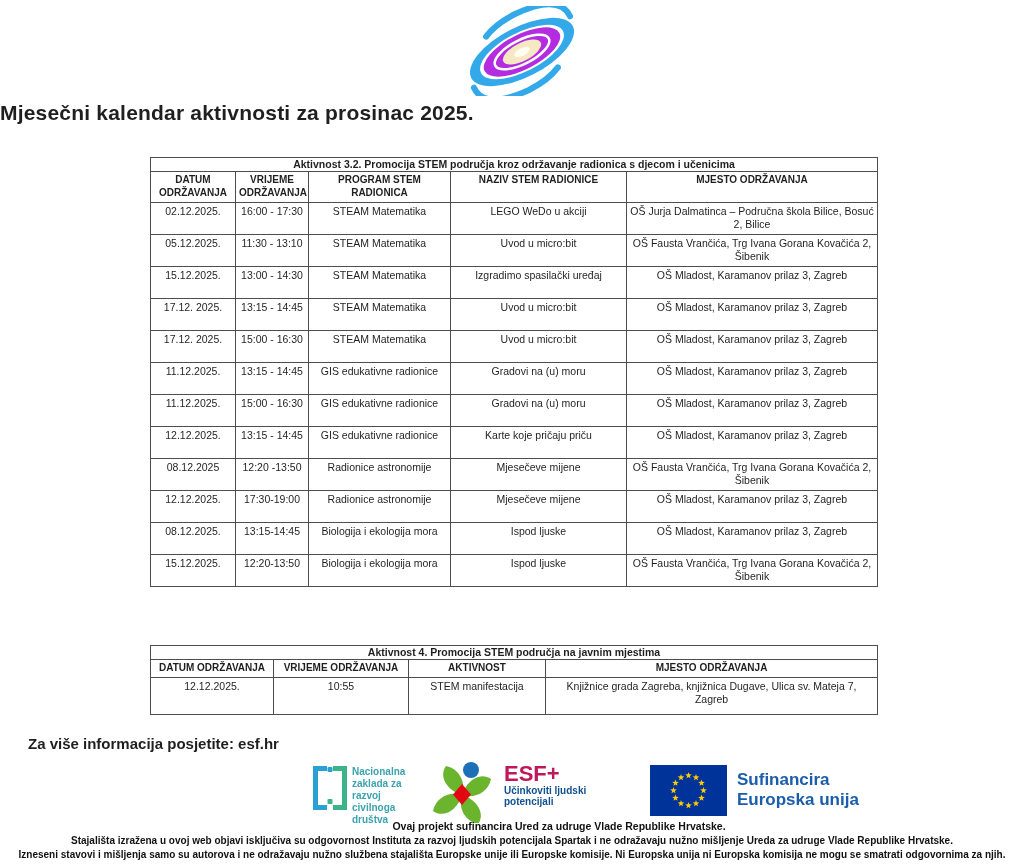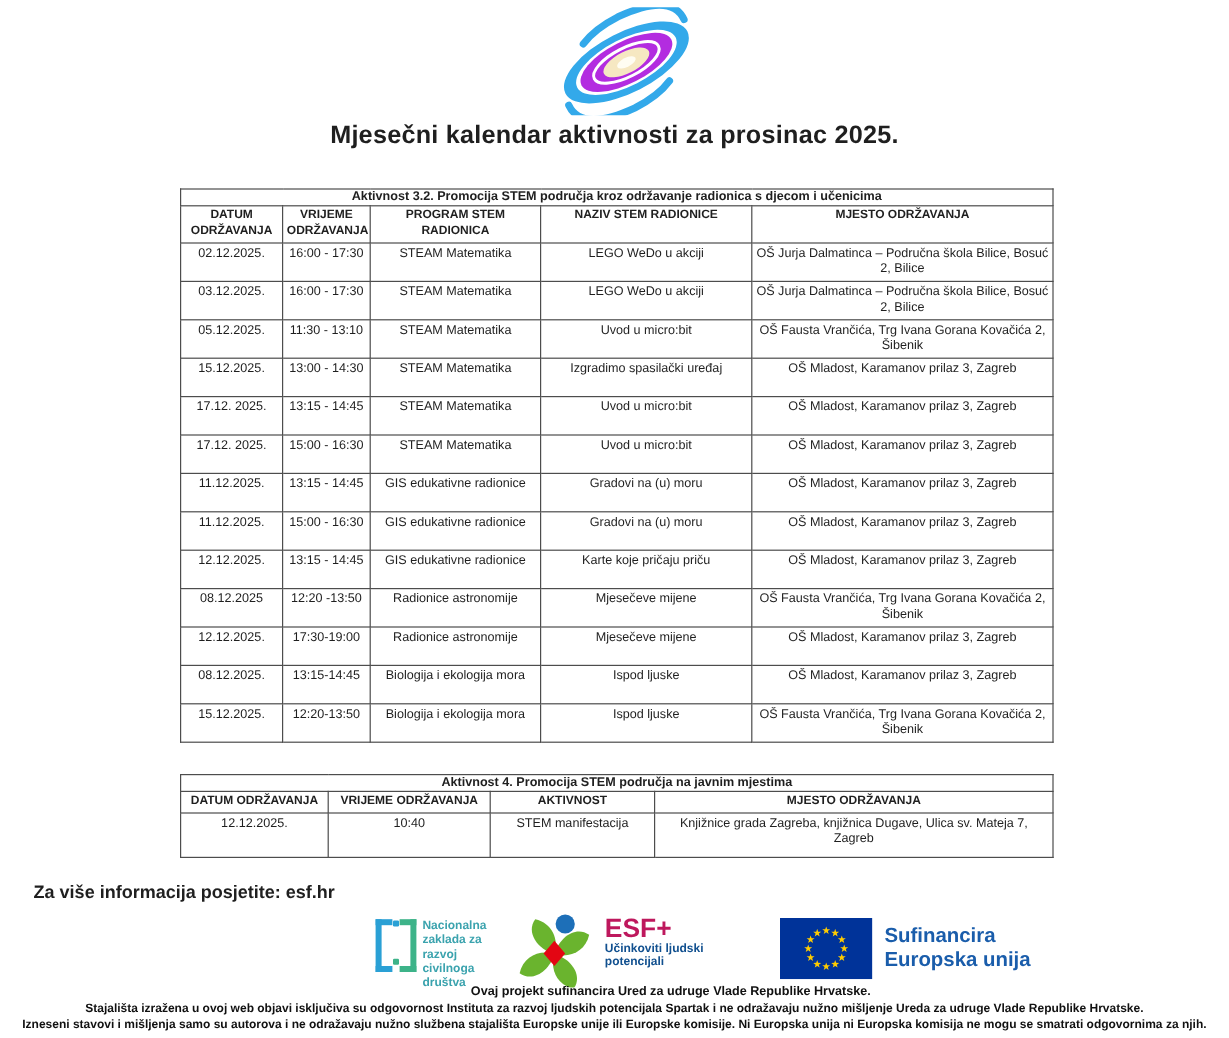--- a/index.html
+++ b/index.html
@@ -1,21 +1,21 @@
 <!DOCTYPE html>
 <html><head>
 <meta charset="utf-8">
 <style>
   html,body{margin:0;padding:0;background:#fff;}
   .page{position:relative;width:1024px;height:865px;background:#fff;overflow:hidden;
         font-family:"Liberation Sans","DejaVu Sans",sans-serif;color:#1f1f1f;}
 
   
   .galaxy{position:absolute;left:447px;top:6px;width:150px;height:90px;}
-  .main-title{position:absolute;left:0;top:101px;width:100%;text-align:center;
+  .main-title{position:absolute;left:0;top:101px;width:100%;
               font-size:21px;font-weight:700;letter-spacing:.2px;}
 
   
   .cal-table{position:absolute;left:150px;border-collapse:collapse;table-layout:fixed;
              width:727px;font-size:10.5px;line-height:1.25;}
   .cal-table td,.cal-table th{border:1px solid #4d4d4d;text-align:center;
              vertical-align:top;padding:2px 3px;overflow:hidden;}
   .cal-table .t-title{font-weight:700;font-size:10.5px;height:11px;padding:0 2px;}
   .cal-table thead th{font-weight:700;font-size:10px;}
   .t1{top:157px;}
@@ -109,27 +109,20 @@
     </thead>
     <tbody>
         <tr>
           <td>02.12.2025.</td>
           <td>16:00 - 17:30</td>
           <td>STEAM Matematika</td>
           <td>LEGO WeDo u akciji</td>
           <td>OŠ Jurja Dalmatinca – Područna škola Bilice, Bosuć 2, Bilice</td>
         </tr>
         <tr>
-          <td>03.12.2025.</td>
-          <td>16:00 - 17:30</td>
-          <td>STEAM Matematika</td>
-          <td>LEGO WeDo u akciji</td>
-          <td>OŠ Jurja Dalmatinca – Područna škola Bilice, Bosuć 2, Bilice</td>
-        </tr>
-        <tr>
           <td>05.12.2025.</td>
           <td>11:30 - 13:10</td>
           <td>STEAM Matematika</td>
           <td>Uvod u micro:bit</td>
           <td>OŠ Fausta Vrančića, Trg Ivana Gorana Kovačića 2, Šibenik</td>
         </tr>
         <tr>
           <td>15.12.2025.</td>
           <td>13:00 - 14:30</td>
           <td>STEAM Matematika</td>
@@ -216,21 +209,21 @@
       <tr class="head-row">
           <th>DATUM ODRŽAVANJA</th>
           <th>VRIJEME ODRŽAVANJA</th>
           <th>AKTIVNOST</th>
           <th>MJESTO ODRŽAVANJA</th>
         </tr>
     </thead>
     <tbody>
         <tr>
           <td>12.12.2025.</td>
-          <td>10:40</td>
+          <td>10:55</td>
           <td>STEM manifestacija</td>
           <td>Knjižnice grada Zagreba, knjižnica Dugave, Ulica sv. Mateja 7, Zagreb</td>
         </tr>
       </tbody>
   </table>
 
   <div class="info-line">Za više informacija posjetite: esf.hr</div>
 
 
   <div class="zaklada-icon">

